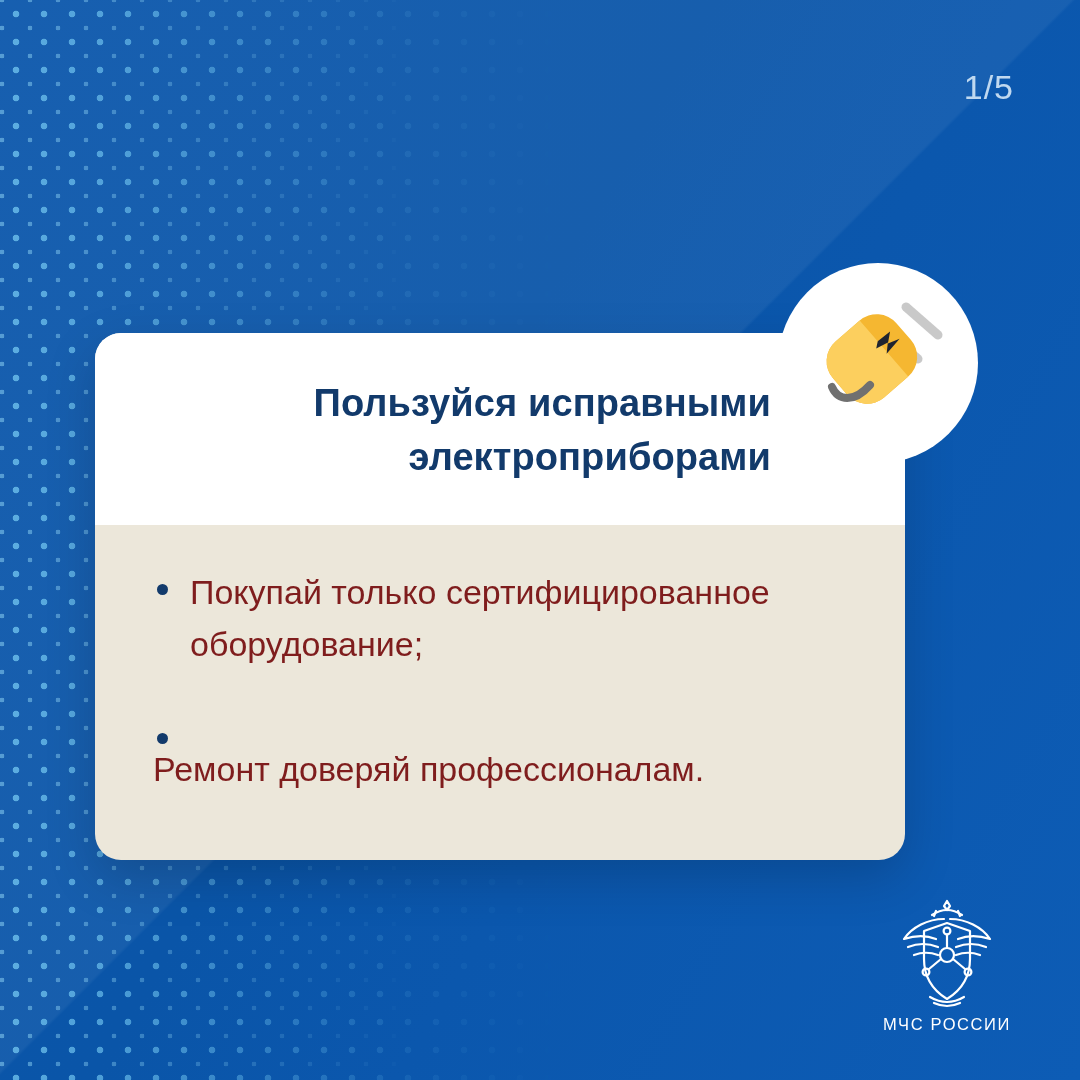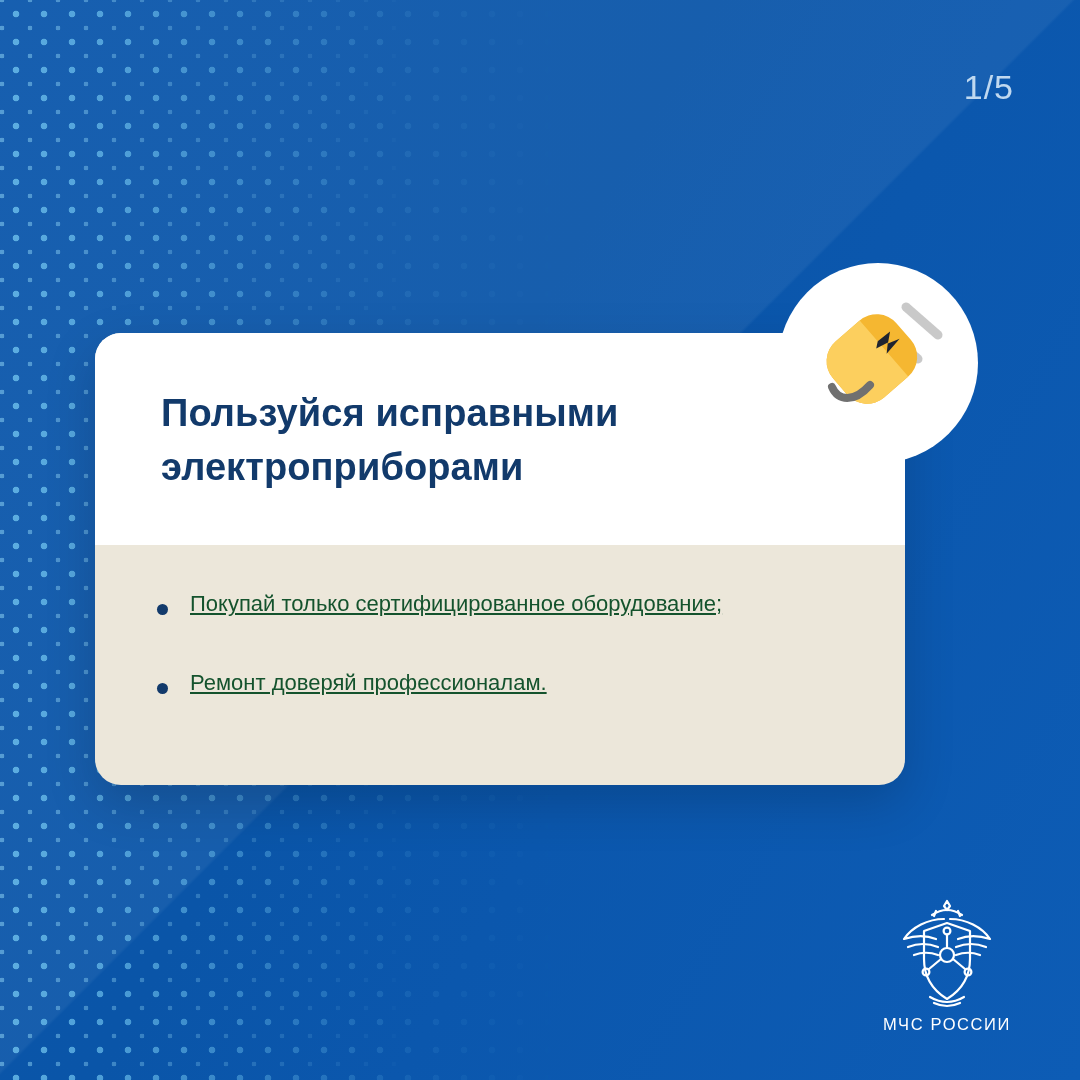--- a/index.html
+++ b/index.html
@@ -76,54 +76,54 @@
     border-radius: 26px;
     background: #ece7da;
     box-shadow: 0 18px 50px rgba(0,0,0,0.17);
     overflow: hidden;
   }
   .card-head {
     background: #ffffff;
     padding: 44px 56px 40px 56px;
   }
   .card-title {
-    margin: 10px;
+    margin: 0;
     color: #123a6b;
     font-size: 38px;
     line-height: 1.42;
     font-weight: 700;
     max-width: 620px;
     letter-spacing: .1px;
+    text-align: right;
   }
   .card-body {
     padding: 42px 60px 56px 58px;
     min-height: 240px;
     box-sizing: border-box;
   }
   .bullet-row {
     display: flex;
     align-items: flex-start;
     margin-bottom: 46px;
   }
-  .bullet-row:last-child { margin-bottom: 8px; }
+  .bullet-row:last-child { margin-bottom: 8px; flex-direction: column; }
   .bullet-dot {
     flex: 0 0 auto;
     width: 11px;
     height: 11px;
     border-radius: 50%;
     background: #123a6b;
     margin: 17px 22px 0 4px;
   }
   .bullet-text {
-    color: #14532d;
-    font-size: 22px;
+    color: #7f1d1d;
+    font-size: 34px;
     line-height: 1.52;
     font-weight: 400;
     max-width: 640px;
-    text-decoration: underline;
   }
 
   
   .badge {
     position: absolute;
     left: 778px;
     top: 263px;
     width: 200px;
     height: 200px;
     border-radius: 50%;

